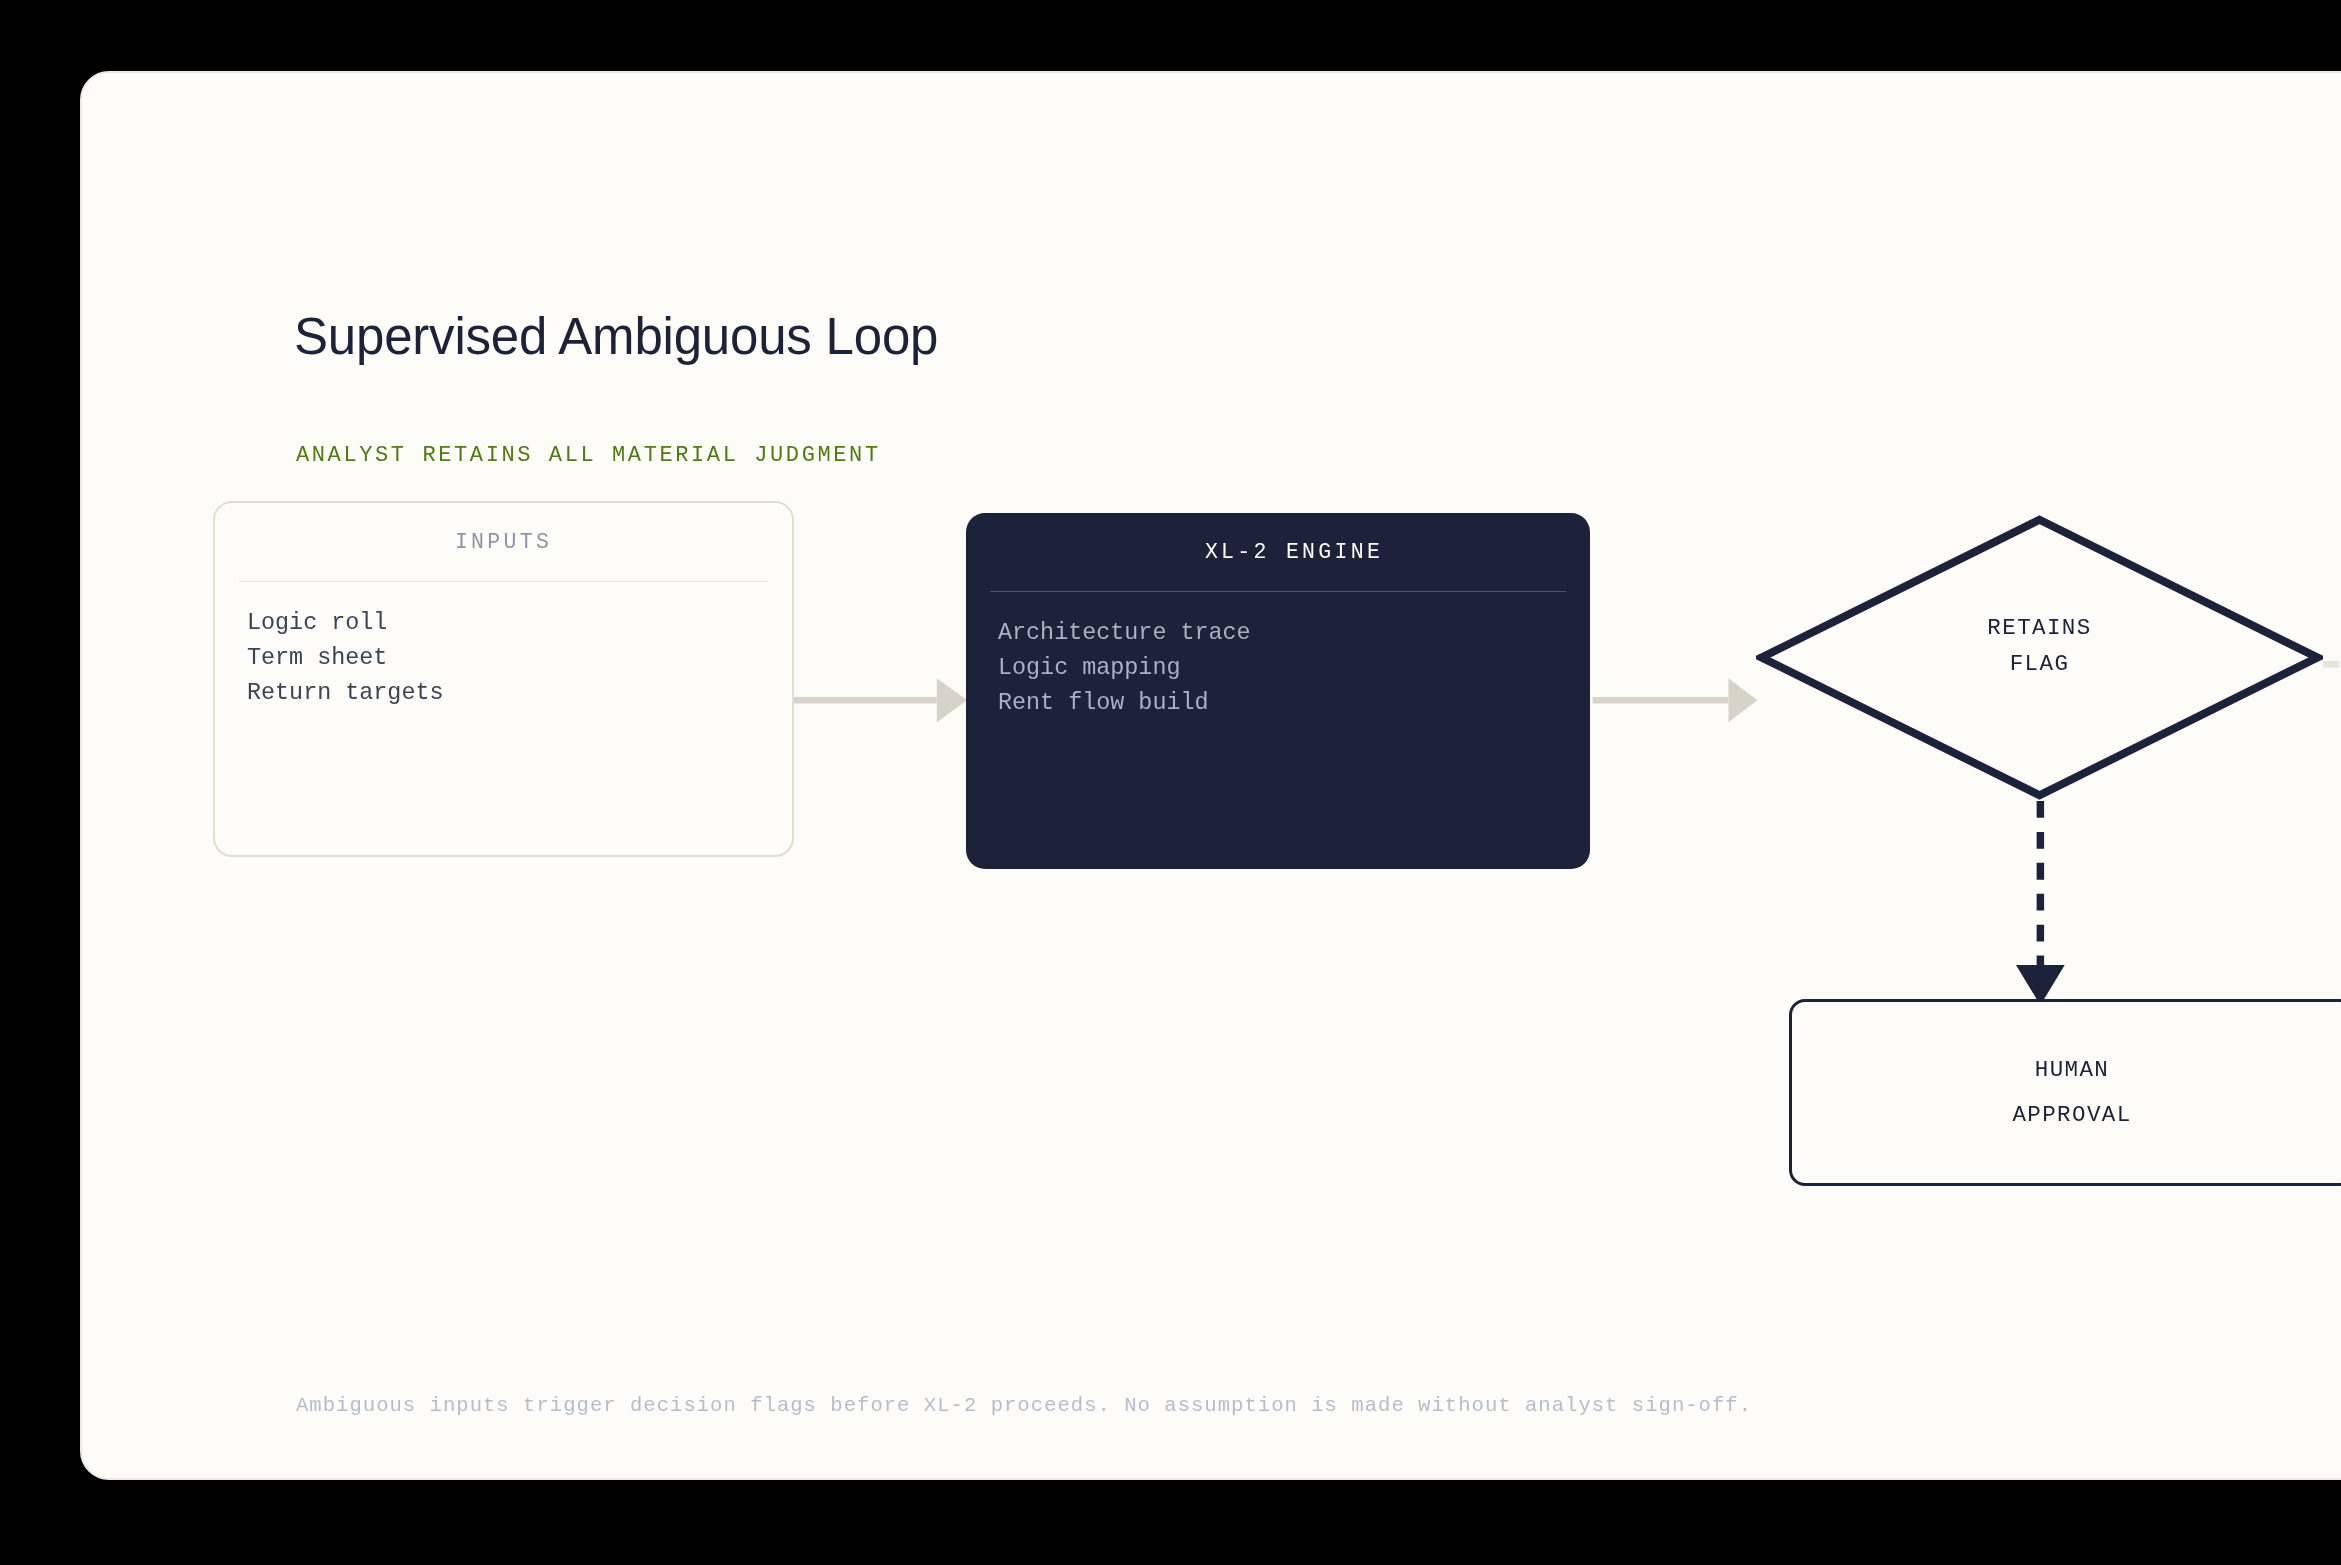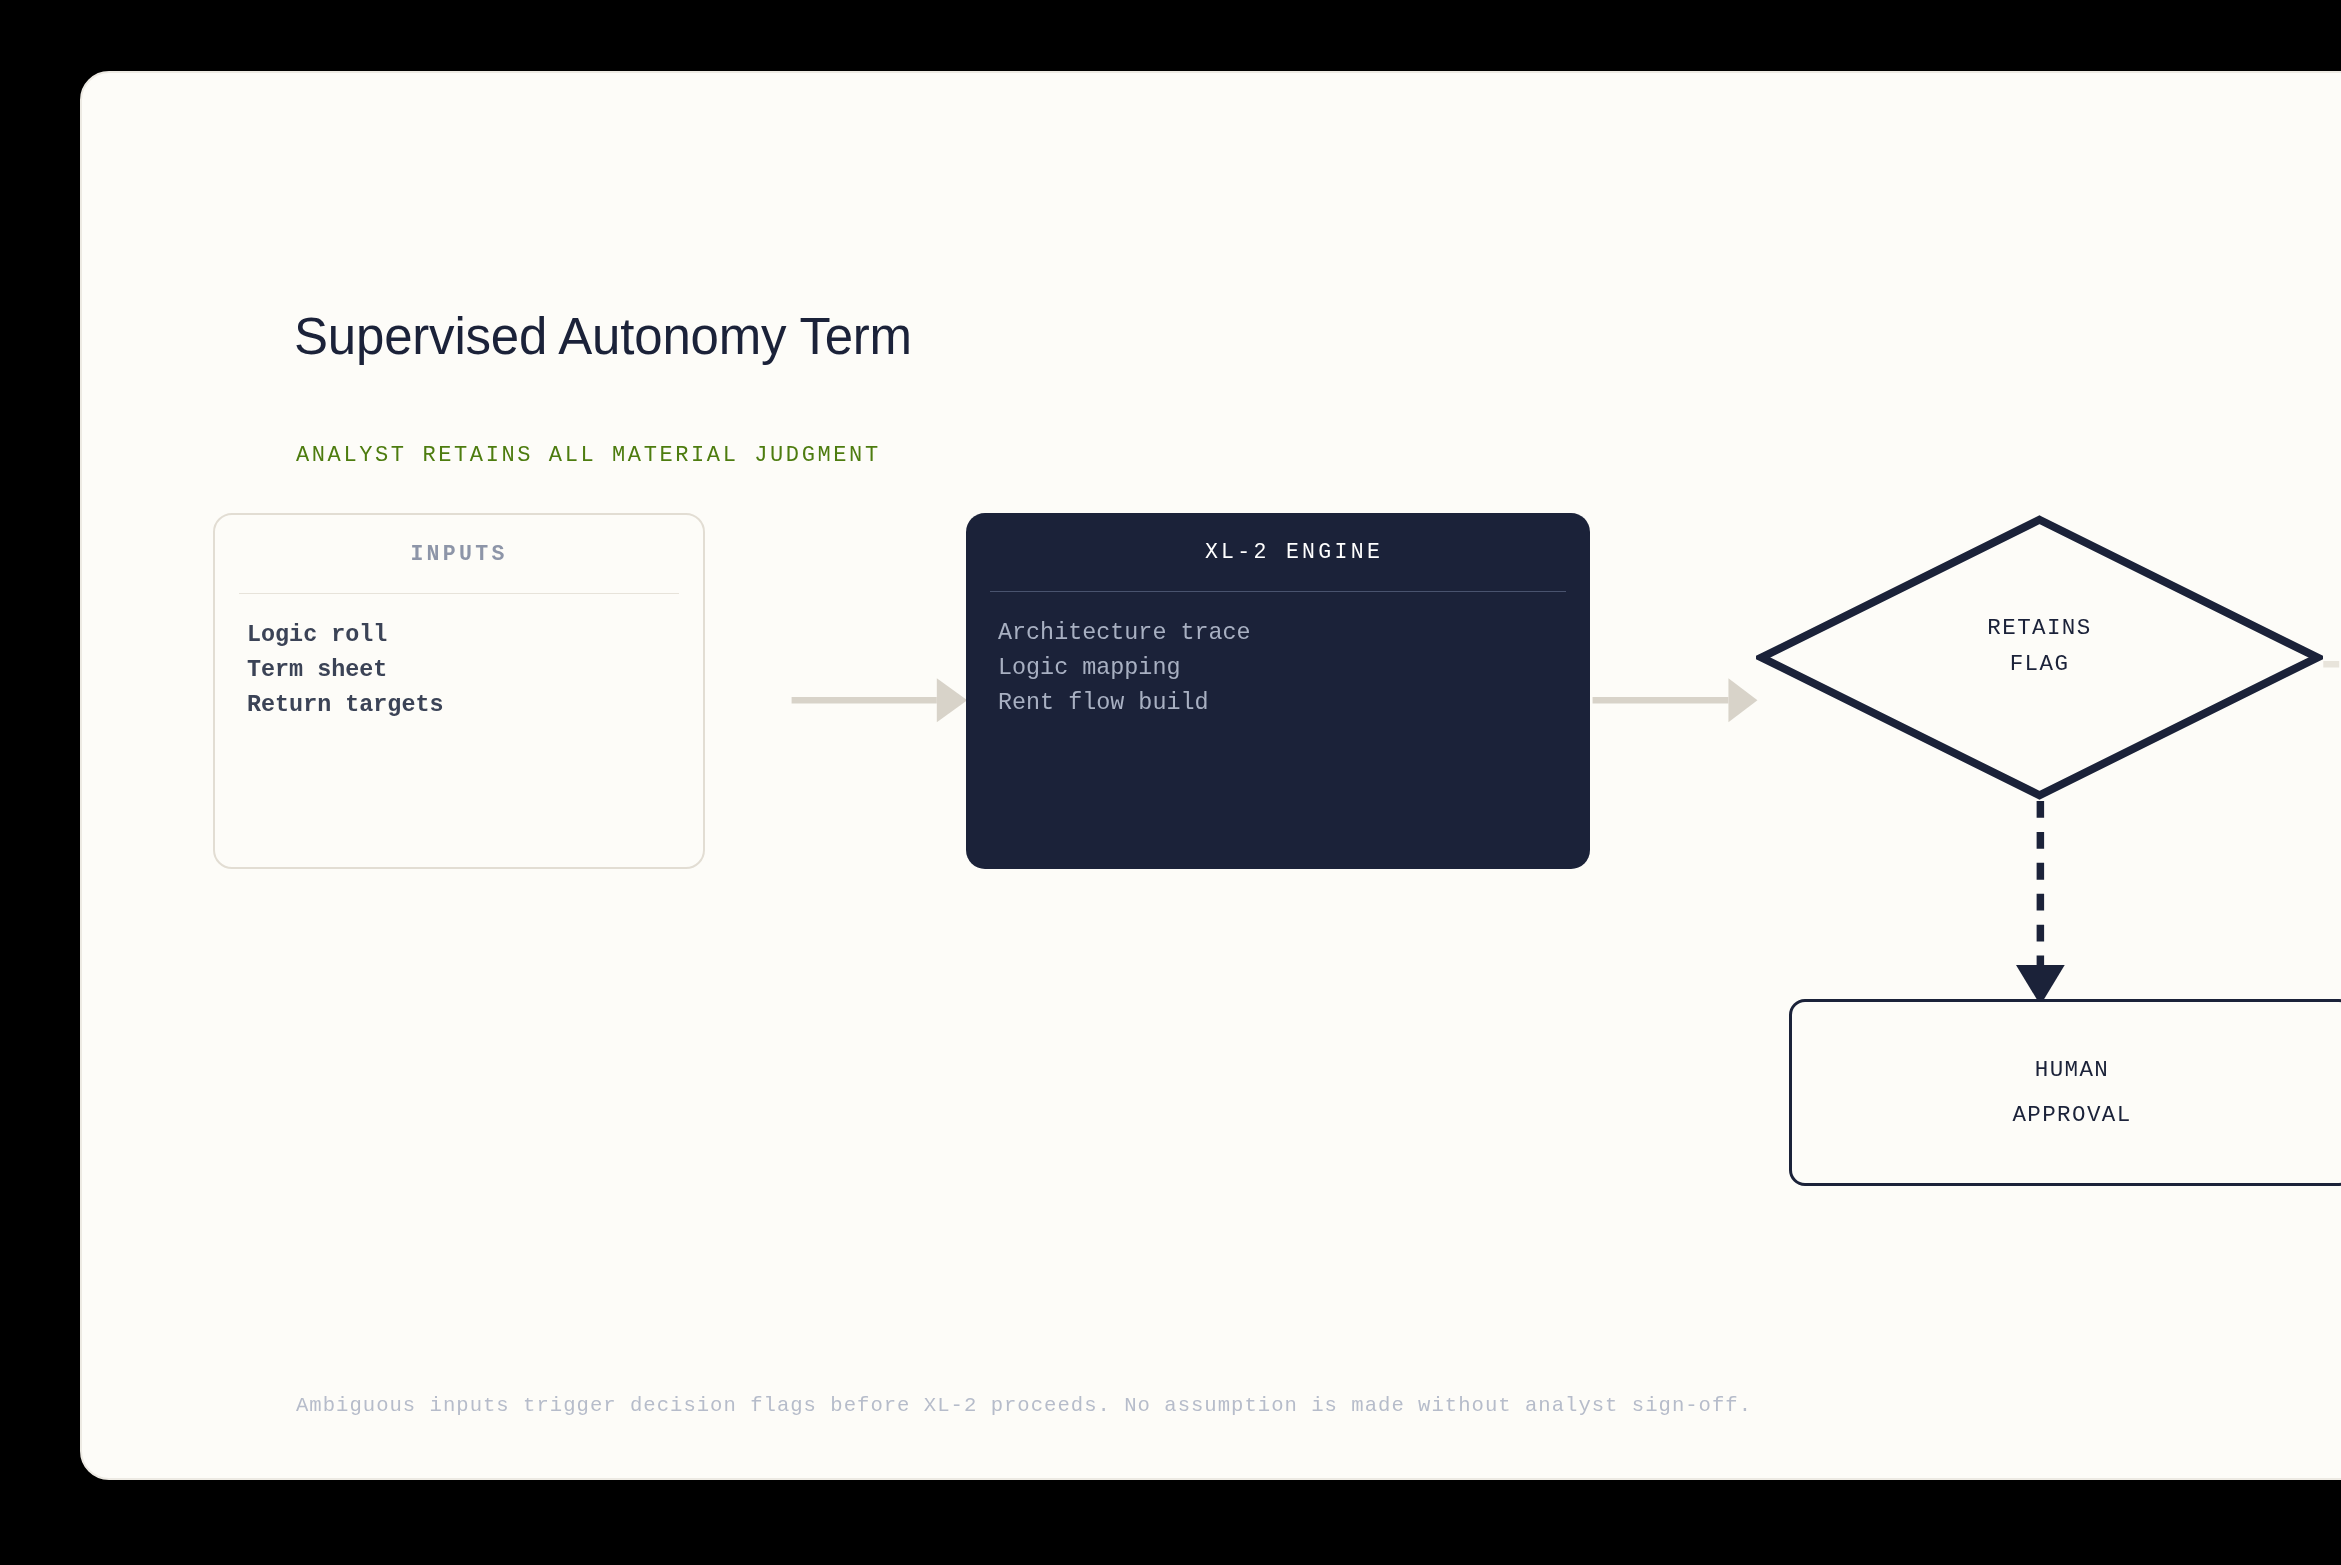--- a/index.html
+++ b/index.html
@@ -87,21 +87,21 @@
     font-size:20.6px;color:#b6bcca;letter-spacing:1px;
     white-space:nowrap;
   }
   svg.wires{position:absolute;left:0;top:0;width:3543px;height:1566px;pointer-events:none;}
 </style>
 </head>
 <body>
 
 <div class="card">
 
-  <div class="page-title">Supervised Autonomy Term</div>
+  <div class="page-title">Supervised Ambiguous Loop</div>
   <div class="page-subtitle">ANALYST RETAINS ALL MATERIAL JUDGMENT</div>
 
   <svg class="wires" viewBox="0 0 7564 3343" style="left:-82px;top:-74px;">
 
     <g>
       <line x1="1690" y1="1497" x2="2000" y2="1497" stroke="#d8d3c9" stroke-width="14"></line>
       <polygon points="2000,1450 2065,1497 2000,1544" fill="#d8d3c9"></polygon>
     </g>
 
     <g>
@@ -118,21 +118,21 @@
       <line x1="4356" y1="1712" x2="4356" y2="2072" stroke="#1b2239" stroke-width="16" stroke-dasharray="36 30"></line>
       <polygon points="4304,2062 4408,2062 4356,2148" fill="#1b2239"></polygon>
     </g>
 
     <g>
       <path d="M 4960 2310 L 5380 2310 L 5380 1500" fill="none" stroke="#d8d3c9" stroke-width="14" stroke-linejoin="round"></path>
       <polygon points="5330,1500 5430,1500 5380,1412" fill="#d8d3c9"></polygon>
     </g>
   </svg>
 
-  <div class="node panel" style="left:131px;top:440px;width:492px;height:356px;font-weight:bold;">
+  <div class="node panel" style="left:131px;top:428px;width:581px;height:356px;">
     <div class="panel-title">INPUTS</div>
     <div class="panel-divider"></div>
     <div class="panel-items">
       <div class="panel-item">Logic roll</div>
       <div class="panel-item">Term sheet</div>
       <div class="panel-item">Return targets</div>
     </div>
   </div>
 
   <div class="node panel dark" style="left:884px;top:440px;width:624px;height:356px;">

